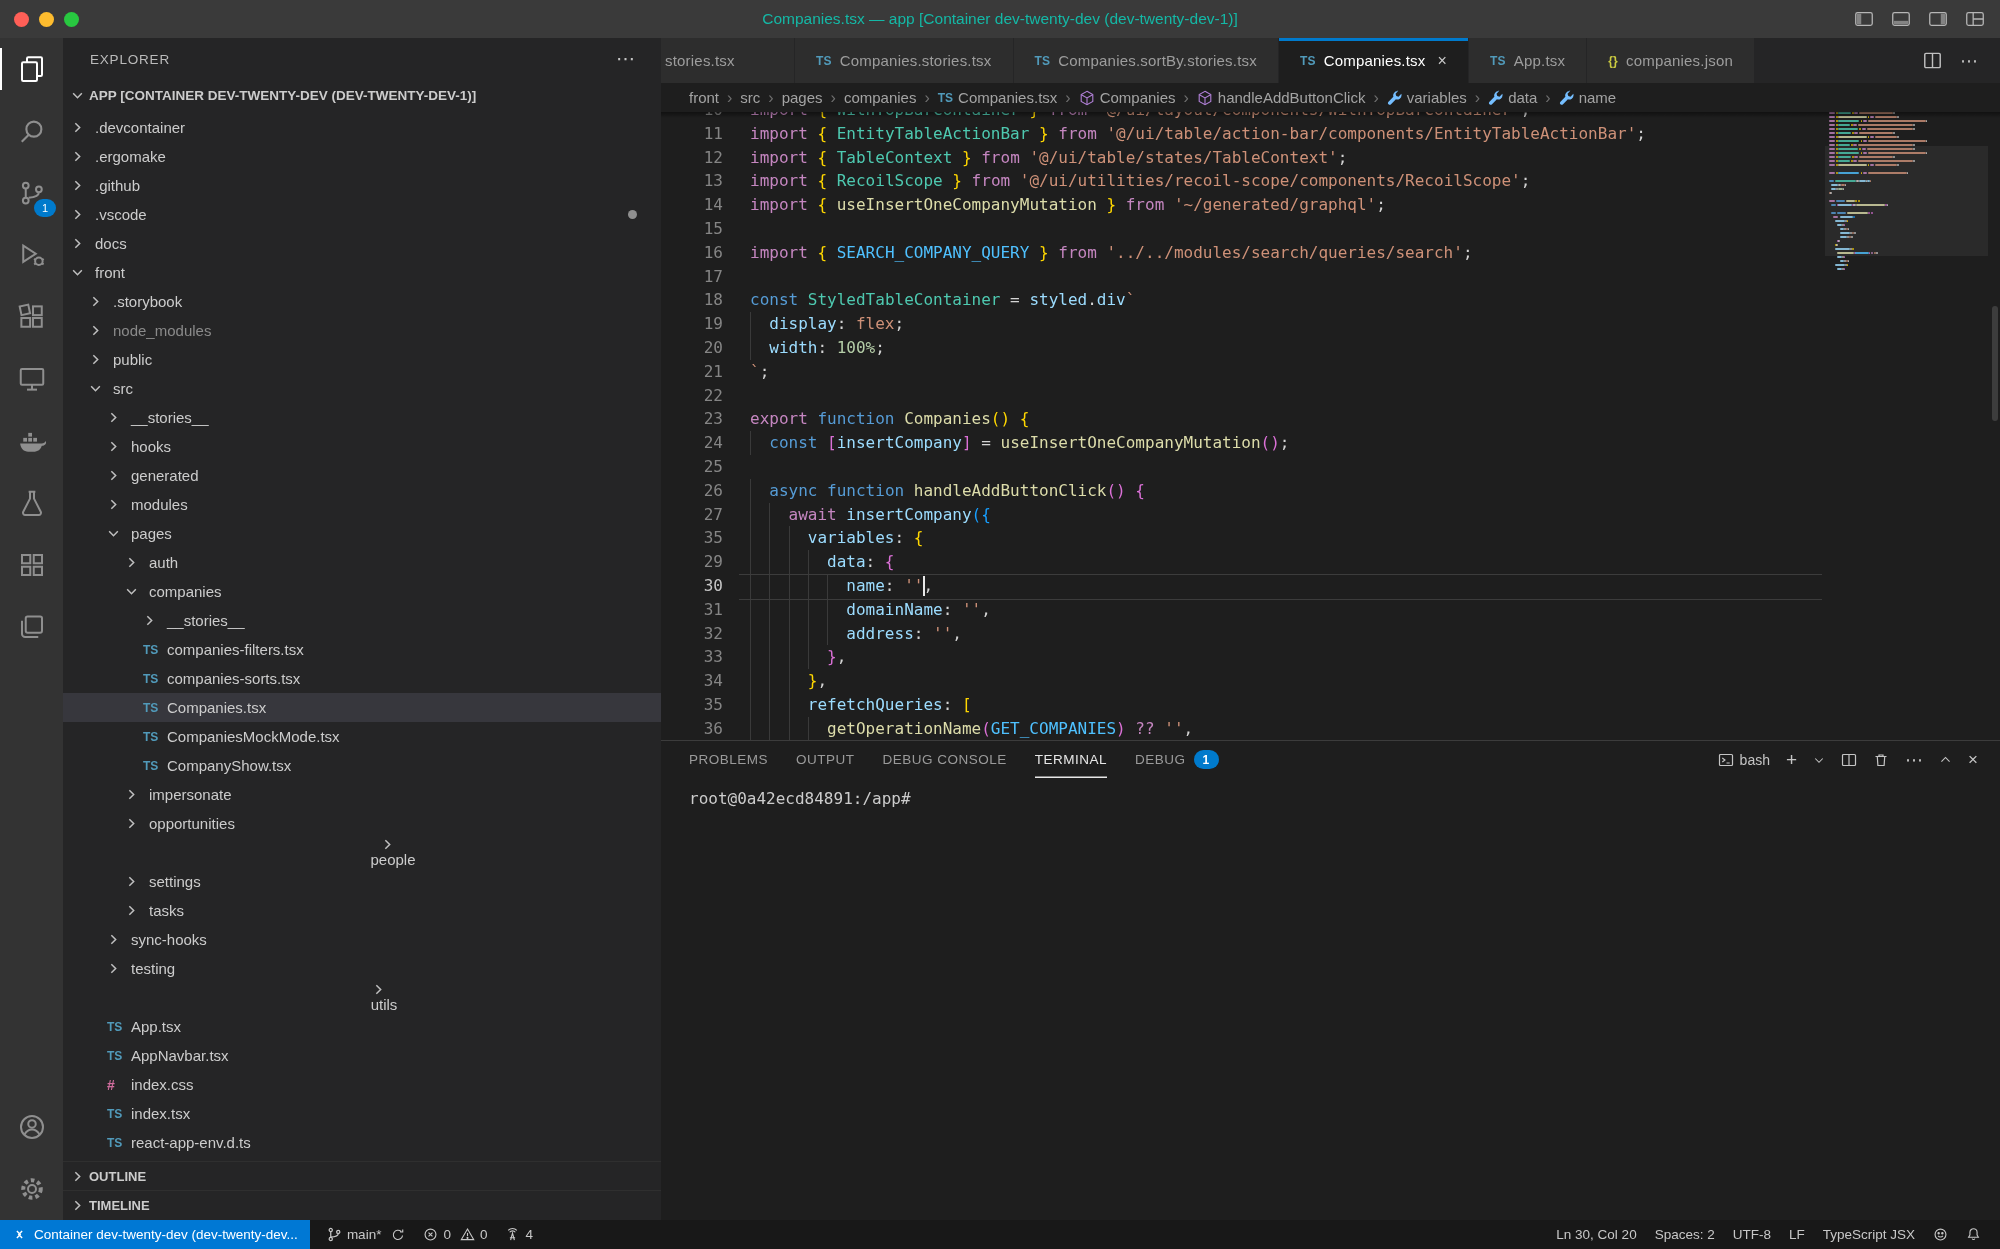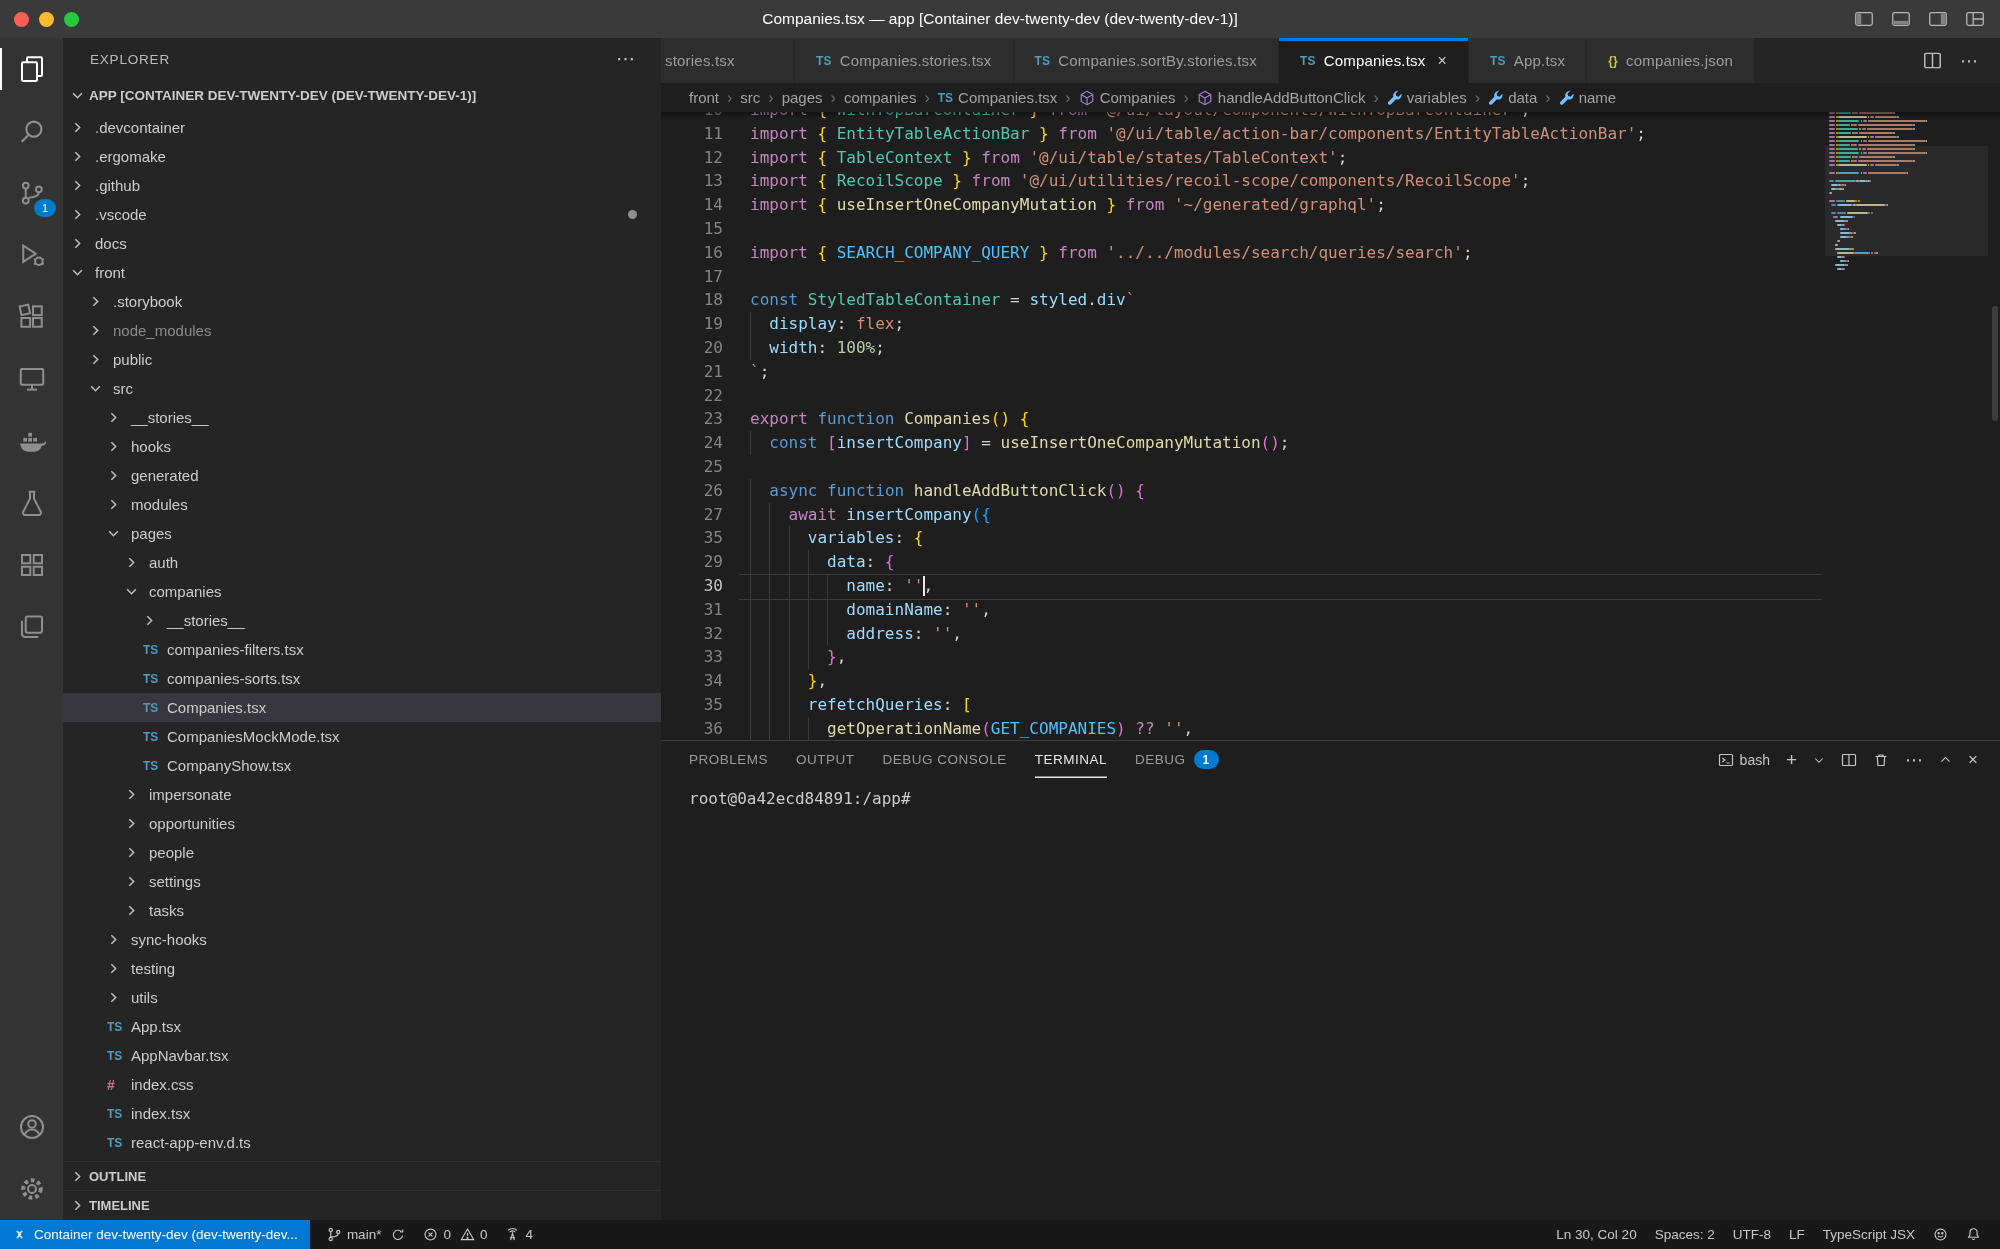--- a/index.html
+++ b/index.html
@@ -5,21 +5,21 @@
   html,body{margin:0;padding:0;background:#000;}
   .app{position:relative;width:2000px;height:1249px;background:#1e1e1e;overflow:hidden;
        font-family:"Liberation Sans",sans-serif;color:#ccc;
        --accent:#007acc;--remote:#0078d4;--badge:#007acc;}
   svg{display:block}
   
   .titlebar{position:absolute;left:0;top:0;right:0;height:38px;background:#3a3a3a;display:flex;align-items:center;}
   .lights{position:absolute;left:14px;top:0;height:38px;display:flex;align-items:center;gap:10px;}
   .light{width:15px;height:15px;border-radius:50%;}
   .l-red{background:#ff5f57}.l-yellow{background:#febc2e}.l-green{background:#28c840}
-  .wtitle{flex:1;text-align:center;font-size:15.5px;color:#ffffff;}
+  .wtitle{flex:1;text-align:center;font-size:15.5px;color:#14b8a6;}
   .tb-icons{position:absolute;right:14px;top:0;height:38px;display:flex;align-items:center;gap:15px;color:#b6b6b6;}
   
   .activitybar{position:absolute;left:0;top:38px;bottom:29px;width:63px;background:#333333;display:flex;flex-direction:column;}
   .abar-item{height:62px;display:flex;align-items:center;justify-content:center;color:#8f8f8f;position:relative;flex:none;}
   .abar-item.active{color:#fff;}
   .abar-item.active::before{content:"";position:absolute;left:0;top:10px;bottom:10px;width:2px;background:#fff;}
   .abar-spacer{flex:1;}
   .abar-badge{position:absolute;right:7px;bottom:7px;min-width:18px;height:18px;border-radius:9px;background:var(--badge);
               color:#fff;font-size:11px;display:flex;align-items:center;justify-content:center;padding:0 2px;}
   
@@ -459,48 +459,48 @@
         <div class="trow" style="padding-left: 62px;">
           <span class="slot">
             <span class="chev">
               <svg width="13" height="13" viewBox="0 0 12 12">
                 <polyline points="4,2 8,6 4,10" fill="none" stroke="#bfbfbf" stroke-width="1.4"></polyline>
               </svg>
             </span>
           </span>
           <span class="tlabel">opportunities</span>
         </div>
+        <div class="trow" style="padding-left: 62px; flex-direction: column;">
+          <span class="slot">
+            <span class="chev">
+              <svg width="13" height="13" viewBox="0 0 12 12">
+                <polyline points="4,2 8,6 4,10" fill="none" stroke="#bfbfbf" stroke-width="1.4"></polyline>
+              </svg>
+            </span>
+          </span>
+          <span class="tlabel">people</span>
+        </div>
         <div class="trow" style="padding-left: 62px;">
           <span class="slot">
             <span class="chev">
               <svg width="13" height="13" viewBox="0 0 12 12">
                 <polyline points="4,2 8,6 4,10" fill="none" stroke="#bfbfbf" stroke-width="1.4"></polyline>
               </svg>
             </span>
           </span>
-          <span class="tlabel">people</span>
+          <span class="tlabel">settings</span>
         </div>
         <div class="trow" style="padding-left: 62px;">
           <span class="slot">
             <span class="chev">
               <svg width="13" height="13" viewBox="0 0 12 12">
                 <polyline points="4,2 8,6 4,10" fill="none" stroke="#bfbfbf" stroke-width="1.4"></polyline>
               </svg>
             </span>
           </span>
-          <span class="tlabel">settings</span>
-        </div>
-        <div class="trow" style="padding-left: 62px;">
-          <span class="slot">
-            <span class="chev">
-              <svg width="13" height="13" viewBox="0 0 12 12">
-                <polyline points="4,2 8,6 4,10" fill="none" stroke="#bfbfbf" stroke-width="1.4"></polyline>
-              </svg>
-            </span>
-          </span>
           <span class="tlabel">tasks</span>
         </div>
         <div class="trow" style="padding-left: 44px;">
           <span class="slot">
             <span class="chev">
               <svg width="13" height="13" viewBox="0 0 12 12">
                 <polyline points="4,2 8,6 4,10" fill="none" stroke="#bfbfbf" stroke-width="1.4"></polyline>
               </svg>
             </span>
           </span>
@@ -509,21 +509,21 @@
         <div class="trow" style="padding-left: 44px;">
           <span class="slot">
             <span class="chev">
               <svg width="13" height="13" viewBox="0 0 12 12">
                 <polyline points="4,2 8,6 4,10" fill="none" stroke="#bfbfbf" stroke-width="1.4"></polyline>
               </svg>
             </span>
           </span>
           <span class="tlabel">testing</span>
         </div>
-        <div class="trow" style="padding-left: 44px;">
+        <div class="trow" style="padding-left: 44px; flex-direction: column;">
           <span class="slot">
             <span class="chev">
               <svg width="13" height="13" viewBox="0 0 12 12">
                 <polyline points="4,2 8,6 4,10" fill="none" stroke="#bfbfbf" stroke-width="1.4"></polyline>
               </svg>
             </span>
           </span>
           <span class="tlabel">utils</span>
         </div>
         <div class="trow" style="padding-left: 44px;">

